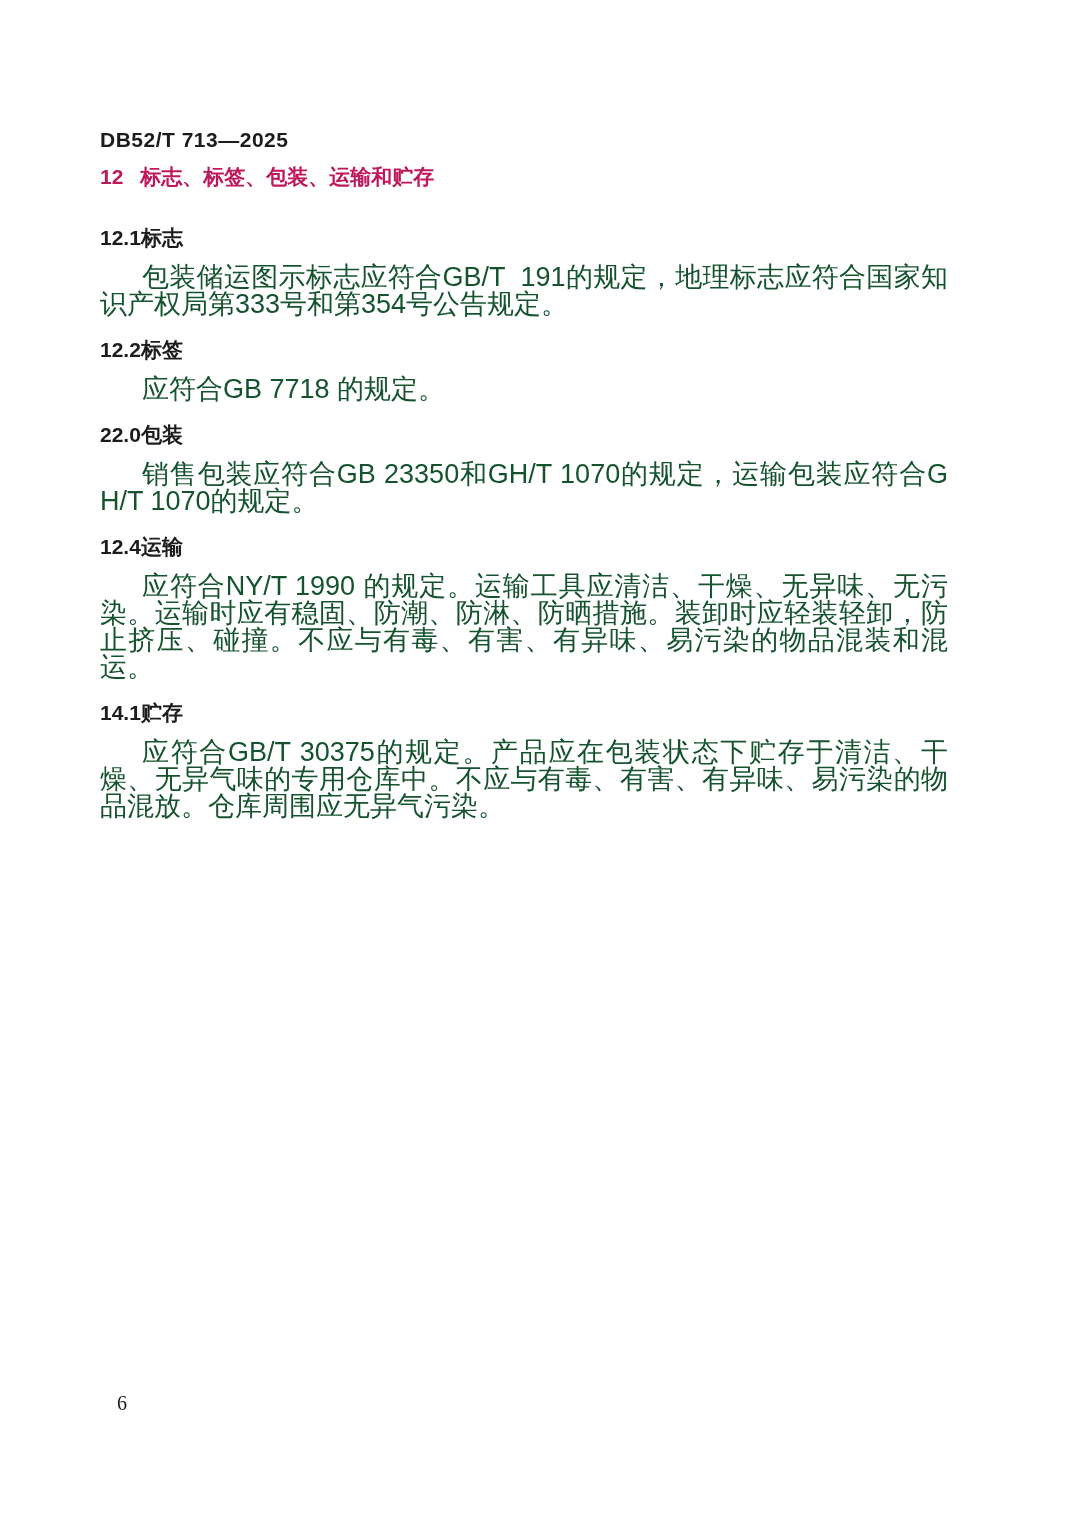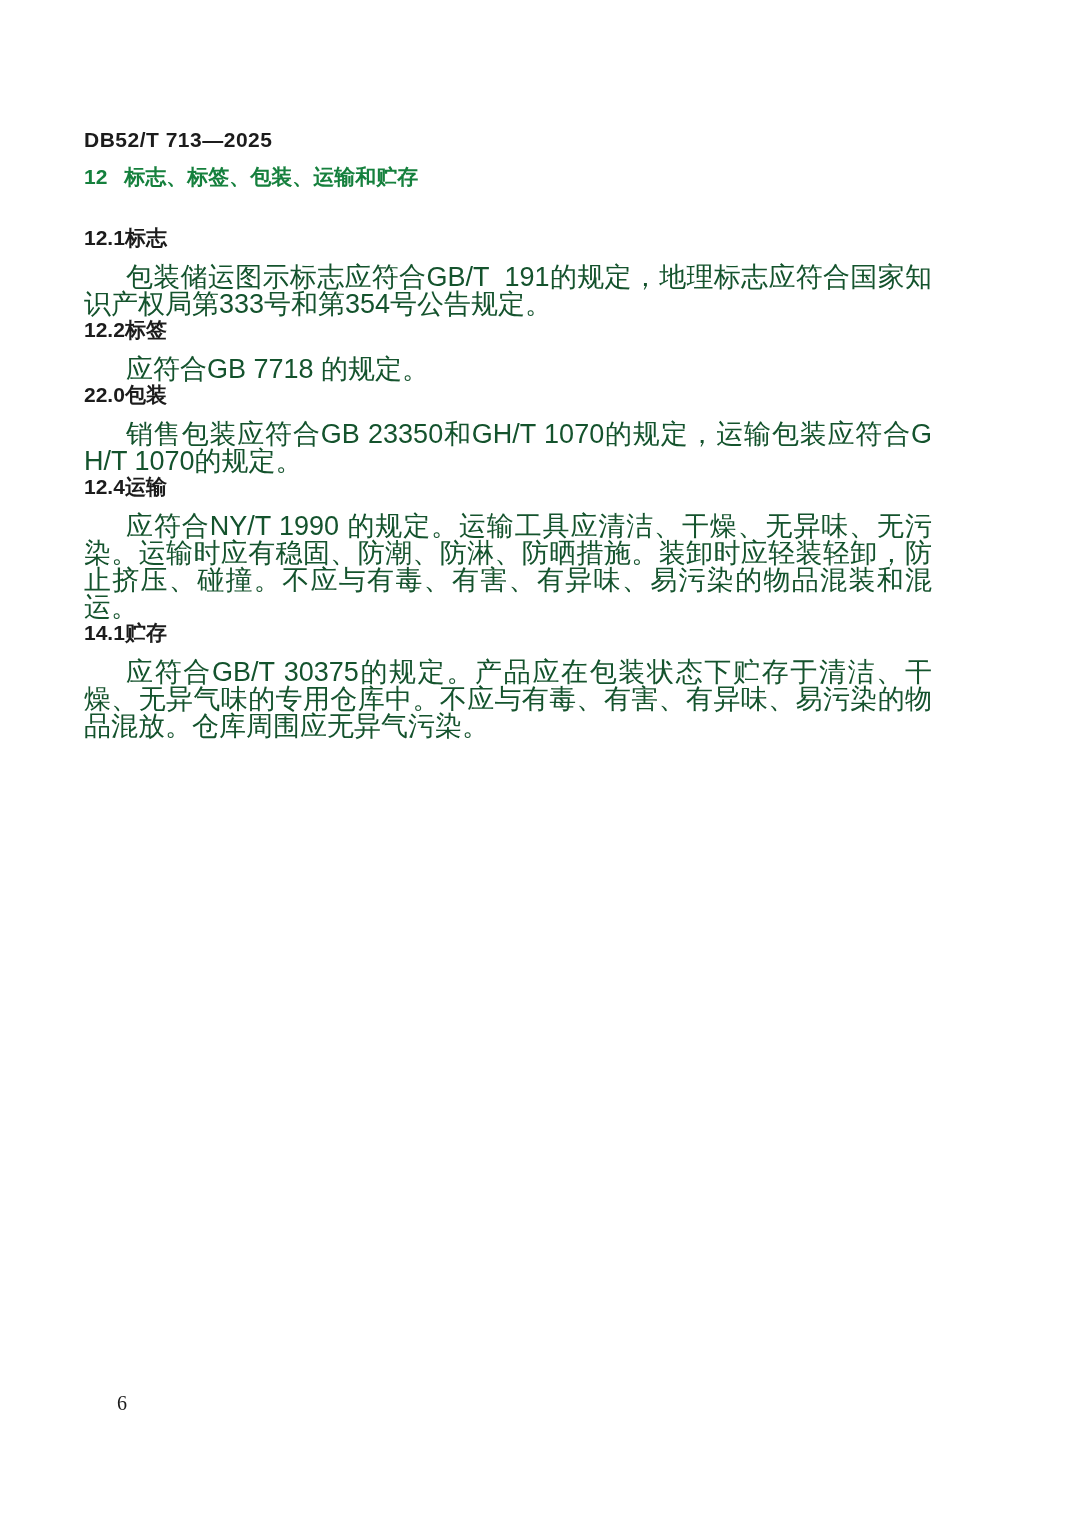--- a/index.html
+++ b/index.html
@@ -11,44 +11,44 @@
   .page {
     position:relative;
     width:1074px;
     height:1520px;
     background:#ffffff;
     color:#1c1c1c;
     overflow:hidden;
   }
   .content {
     position:absolute;
-    left:84px;
+    left:100px;
     top:0;
     width:848px;
   }
   .doc-header {
     margin-top:128px;
     font-family:"Liberation Sans","DejaVu Sans",sans-serif;
     font-weight:700;
     font-size:21px;
     line-height:24px;
     letter-spacing:0.5px;
     color:#1c1c1c;
   }
   .chapter-heading {
     margin-top:13px;
     display:flex;
     gap:17px;
     font-family:"Liberation Sans","DejaVu Sans",sans-serif;
     font-weight:700;
     font-size:21px;
     line-height:24px;
-    color:#15803d;
+    color:#be185d;
   }
-  .sec { }
+  .sec { margin-top:20px; }
   .sec.first { margin-top:37px; }
   .sec-heading {
     display:flex;
     font-family:"Liberation Sans","DejaVu Sans",sans-serif;
     font-weight:700;
     font-size:21px;
     line-height:24px;
     color:#1c1c1c;
   }
   .body-para {

